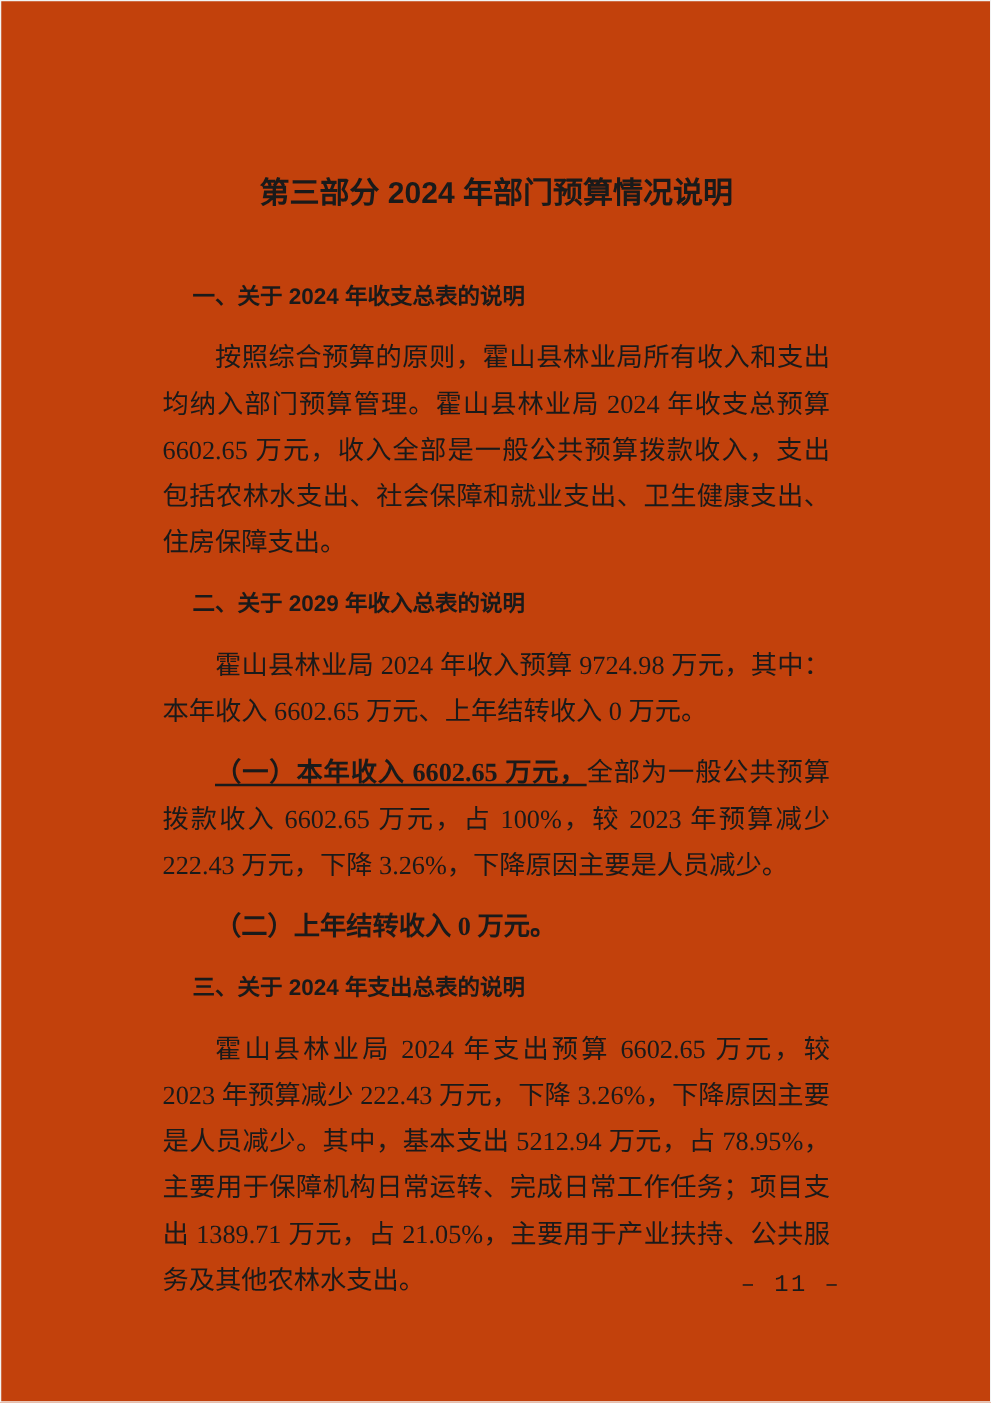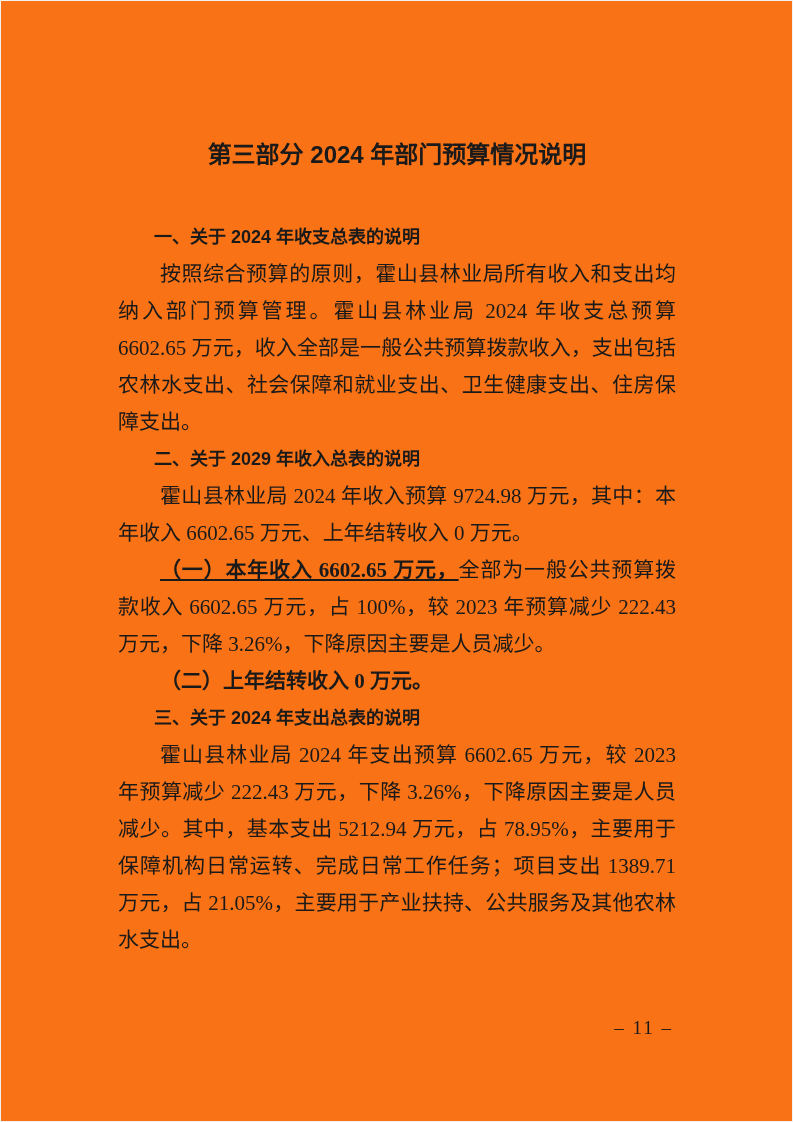--- a/index.html
+++ b/index.html
@@ -4,21 +4,21 @@
 <style>
   html, body {
     margin: 0;
     padding: 0;
     background: #ffffff;
   }
   .page {
     position: relative;
     width: 793px;
     height: 1122px;
-    background: #f97316;
+    background: #c2410c;
     box-sizing: border-box;
     padding: 135px 117px 0 118px;
     font-family: "Liberation Serif", "DejaVu Serif", serif;
     color: #1a1a1a;
     overflow: hidden;
     box-shadow: inset 0 0 0 1px #f2f2f2;
   }
   .doc-title {
     margin: 0 0 44px 0;
     font-family: "Liberation Sans", "DejaVu Sans", sans-serif;
@@ -36,35 +36,35 @@
   }
   .heading {
     margin: 0;
     font-family: "Liberation Sans", "DejaVu Sans", sans-serif;
     font-weight: bold;
     font-size: 18px;
     line-height: 37px;
     text-indent: 2em;
   }
   .para {
-    margin: 0;
+    margin: 12px;
     text-indent: 2em;
   }
   .bold-run {
     font-weight: bold;
     text-decoration: underline;
   }
   .bold-para {
     font-weight: bold;
   }
   .footer-page-number {
     position: absolute;
     top: 1014px;
     right: 120px;
-    font-family: Liberation Serif, serif;
+    font-family: Liberation Mono, monospace;
     font-size: 19px;
     line-height: 28px;
     color: #1a1a1a;
     letter-spacing: 2px;
   }
 </style>
 </head>
 <body>
 
 <div class="page">

